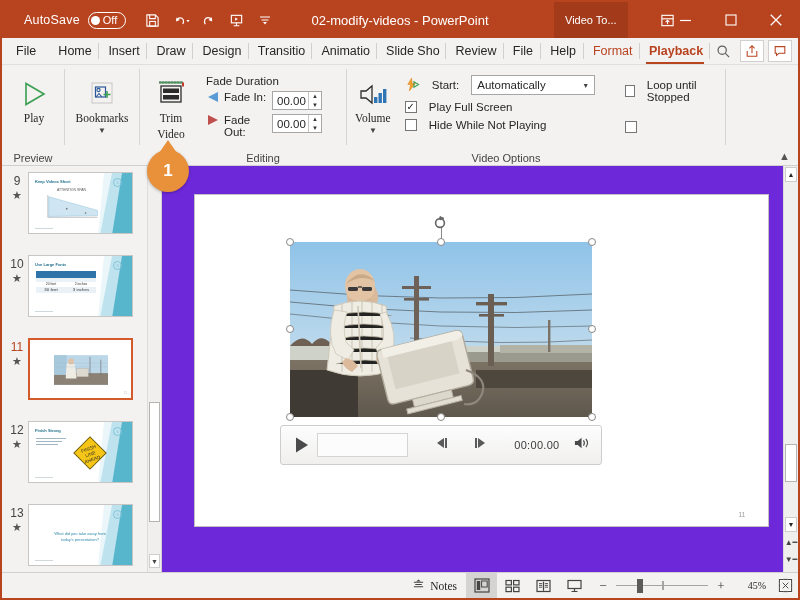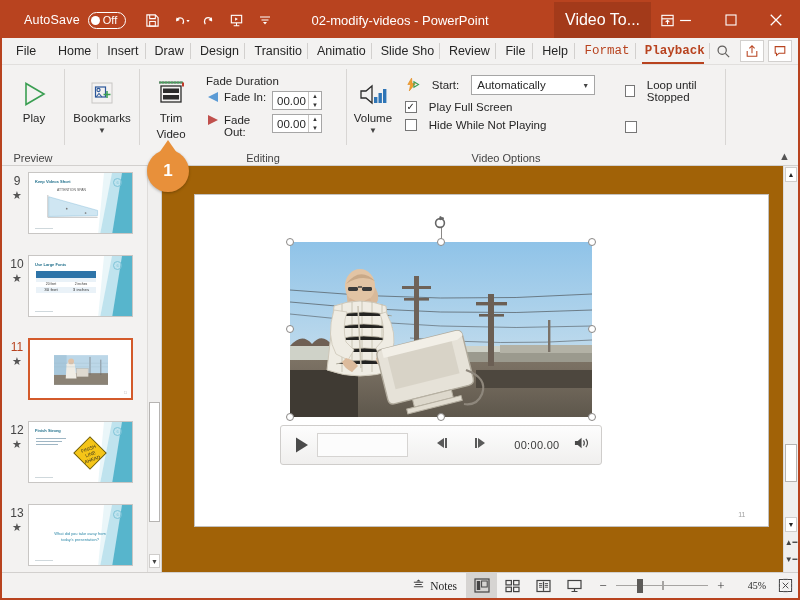--- a/index.html
+++ b/index.html
@@ -41,21 +41,21 @@
     width: 26px; height: 26px; display:flex; align-items:center; justify-content:center;
     color:#fff;
   }
   .qat-btn svg { display:block; }
   .title-text {
     position:absolute; left: 0; right: 0; text-align:center;
     font-size: 13px; color:#fff; pointer-events:none;
   }
   .ctx-tab {
     position: absolute; left: 552px; top: 0; height: 36px;
-    background: #a33a1a; color:#fff; font-size: 16px;
+    background: #a33a1a; color:#fff; font-size: 11px;
     display:flex; align-items:center; padding: 0 11px;
   }
   .win-btns { position:absolute; right: 0; top:0; height:36px; display:flex; }
   .win-btn { width: 45px; height:36px; display:flex; align-items:center; justify-content:center; color:#fff;}
   .ribbon-display { position:absolute; left: 648px; top:0; height:36px; width:34px;
     display:flex; align-items:center; justify-content:center; color:#fff; }
 
   
   .tabstrip {
     height: 27px; background: #f3f2f1;
@@ -64,21 +64,21 @@
   }
   .tab {
     display:flex; align-items:center; padding: 0 9px;
     font-size: 12.5px; color:#262626; position:relative; white-space:nowrap;
     overflow:hidden;
   }
   .tab.sep::after {
     content:""; position:absolute; right:0; top:5px; bottom:5px; width:1px; background:#d2d0ce;
   }
   .tab.file { color:#262626; padding: 0 14px; }
-  .tab.ctx { color:#b8431f;font-family:Liberation Mono, monospace; }
+  .tab.ctx { color:#b8431f; }
   .tab.active { color:#b8431f; font-weight:bold; }
   .tab.active::before {
     content:""; position:absolute; left:6px; right:6px; bottom:0; height:2.5px; background:#b8431f;
   }
   .tab-right { margin-left:auto; display:flex; align-items:center; gap:4px; padding-right:6px;}
   .icon-btn-sq {
     width:24px; height:22px; border:1px solid #d2d0ce; background:#fff;
     display:flex; align-items:center; justify-content:center; color:#b8431f;
   }
   .search-ic { width:26px; height:22px; display:flex; align-items:center; justify-content:center; color:#605e5c;}
@@ -93,21 +93,21 @@
   .rgroup .glabel {
     height: 16px; font-size: 11px; color:#444; text-align:center; line-height:16px;
   }
   .gsep { width:1px; background:#d8d6d4; margin: 4px 0 20px 0; }
 
   .bigbtn {
     width: 56px; display:flex; flex-direction:column; align-items:center;
     padding-top: 6px; font-size: 11.5px; color:#262626; gap:3px; text-align:center;
   }
   .bigbtn .bi { height: 34px; display:flex; align-items:flex-end; justify-content:center;}
-  .bigbtn .cap { line-height: 13px; }
+  .bigbtn .cap { line-height: 13px; font-family: Liberation Serif, serif; }
   .bigbtn .chev { font-size:8px; color:#444; line-height:6px;}
 
   .fdwrap { padding: 6px 8px 0 6px; width:130px; }
   .fd-title { font-size: 11.5px; color:#262626; margin-bottom:4px;}
   .fdrow { display:flex; align-items:flex-start; gap:4px; margin-bottom:4px; }
   .fdrow .lab { font-size: 11.5px; width: 56px; }
   .spin {
     width: 62px; height: 19px; border:1px solid #a6a6a6; background:#fff;
     display:flex; align-items:center; font-size:11.5px; padding-left:4px; position:relative;
   }
@@ -154,21 +154,21 @@
   .thumbbox.sel { border: 2px solid #d35a2b; }
   .tpane-scroll {
     position:absolute; right:0; top:0; bottom:0; width:14px; background:#f0efee;
     border-left:1px solid #dedcda;
   }
   .tpane-thumb { position:absolute; left:1px; right:1px; top: 236px; height: 120px; background:#fff; border:1px solid #b6b4b2;}
   .tpane-down { position:absolute; left:1px; right:1px; bottom: 4px; height:14px; background:#fff;
     border:1px solid #cfcdcb; display:flex; align-items:center; justify-content:center; font-size:7px; color:#444;}
 
   
-  .canvaspane { flex:1; background:#a16207; position:relative; display:flex; align-items:center; justify-content:center;}
+  .canvaspane { flex:1; background:#6d28d9; position:relative; display:flex; align-items:center; justify-content:center;}
   .slide {
     width: 575px; height: 333px; background:#fff; border:1px solid #c3c1bf; position:relative;
     margin-left: 2px; margin-top: -18px;
   }
   .slide-num { position:absolute; right: 22px; bottom: 8px; font-size:7px; color:#a0a0a0;}
   .videoframe { position:absolute; left: 95px; top: 47px; width: 302px; height: 175px; }
   .videoimg { position:absolute; inset:0; overflow:hidden; }
   .handle {
     position:absolute; width: 8px; height:8px; border-radius:50%;
     background:#fff; border:1px solid #8a8886;

